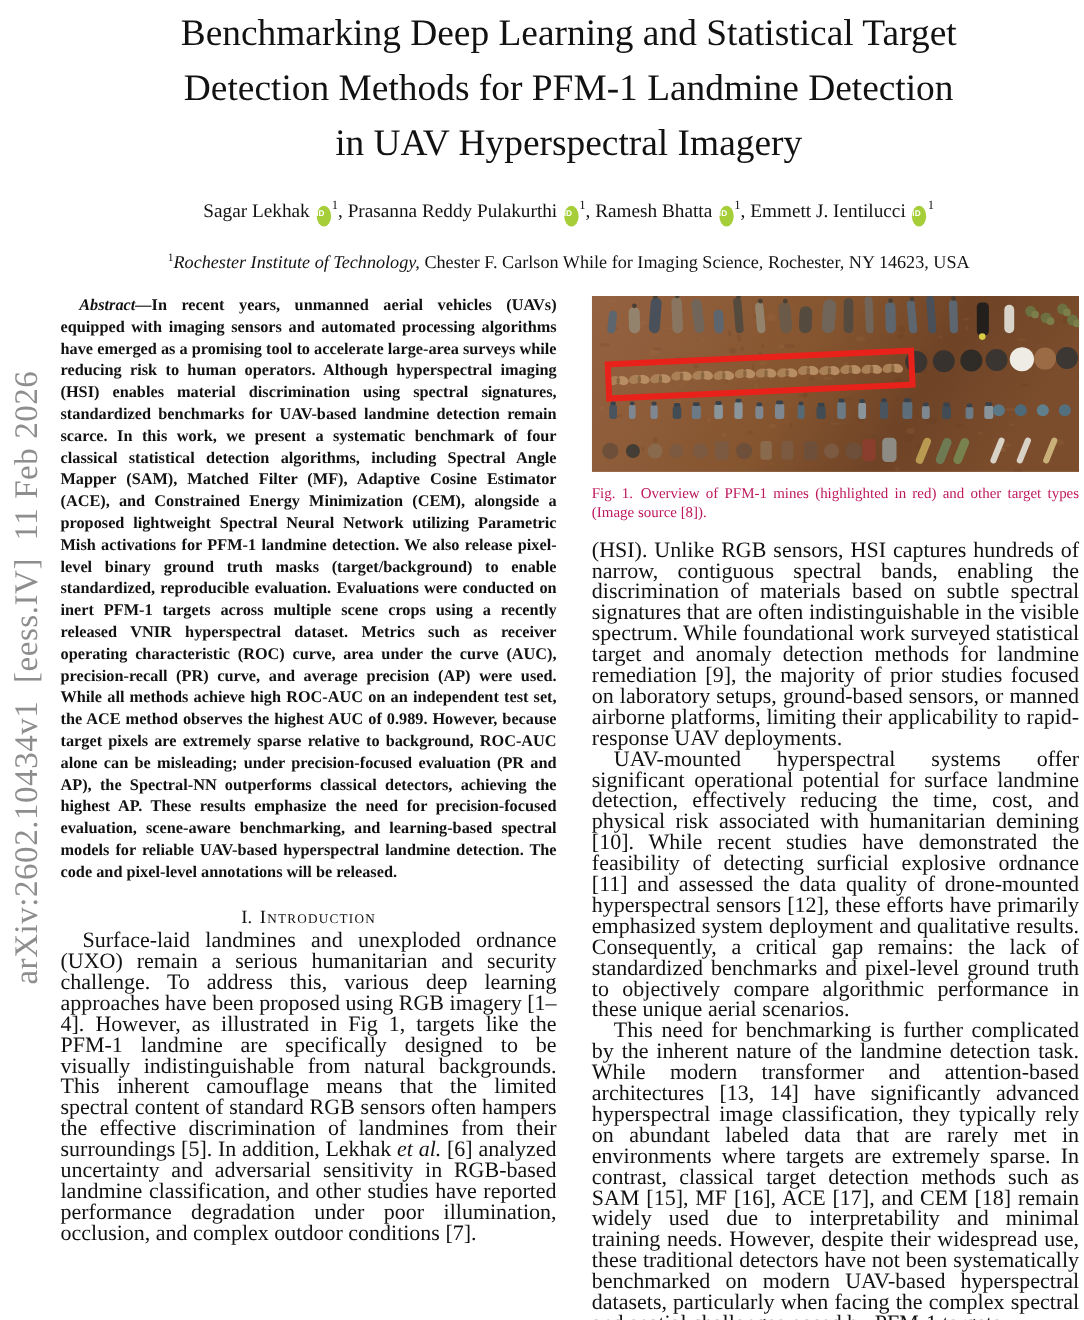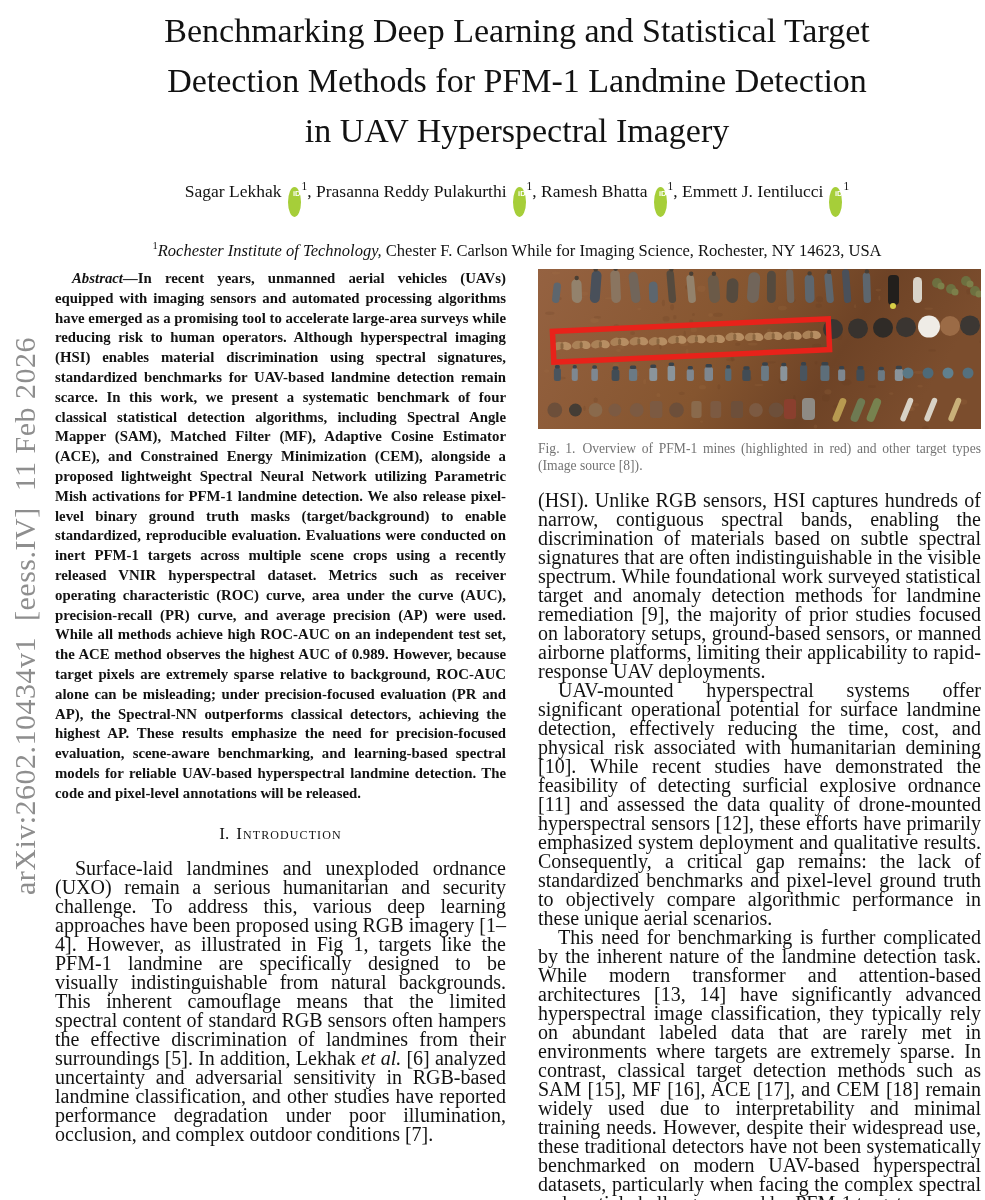--- a/index.html
+++ b/index.html
@@ -23,53 +23,53 @@
     font-size:30px;color:var(--arxiv-gray);
     white-space:pre;text-align:center;letter-spacing:.5px;
   }
 
   
   .head{position:absolute;left:55px;top:0;width:924px;text-align:center;}
   .paper-title{font-size:34px;font-weight:400;line-height:50px;margin:6px 0 0;}
   .authors{margin-top:25px;font-size:17.5px;}
   .authors sup{font-size:11.5px;vertical-align:super;line-height:0;}
   .orcid{
-    display:inline-block;width:13px;height:30px;border-radius:50%;
+    display:inline-block;width:13px;height:19px;border-radius:50%;
     background:var(--orcid-green);color:#fff;
     font-family:"Liberation Sans",sans-serif;font-size:7.5px;font-weight:700;
-    line-height:13px;text-align:right;margin:0 1px 0 6px;vertical-align:1px;
+    line-height:13px;text-align:left;margin:0 1px 0 6px;vertical-align:1px;
   }
   .affiliation{margin-top:23px;font-size:16.5px;}
   .affiliation sup{font-size:10.5px;}
 
   
   .columns{position:absolute;left:55px;top:269px;width:926px;display:flex;gap:32px;}
   .col-left{width:463px;}
   .col-right{width:443px;}
 
   p{margin:0;}
   .abstract,.index-terms{
     font-weight:700;font-size:14.8px;line-height:19.8px;
     text-align:justify;text-indent:17px;
   }
   .lead-label{font-style:italic;}
   .section-heading{
     font-size:17px;font-weight:400;text-align:center;
-    margin:20px 0 15px;
+    margin:20px 0 2px;
   }
   .section-heading .sc{font-variant:small-caps;letter-spacing:1.1px;margin-left:7px;}
   .body-par{font-size:20px;line-height:19px;text-align:justify;}
   .ind{text-indent:20px;}
   .col-right .first-after-fig{margin-top:16px;}
 
   figure{margin:0;}
   figure svg{display:block;}
   figcaption{
     font-size:13.6px;line-height:17.4px;text-align:justify;
-    margin-top:11px;color:#737373;
+    margin-top:11px;color:#be185d;
   }
   .fig-label{margin-right:7px;}
 </style>
 </head>
 <body>
 
 <div class="page">
 
   <div class="arxiv-strip">arXiv:2602.10434v1  [eess.IV]  11 Feb 2026</div>
 

